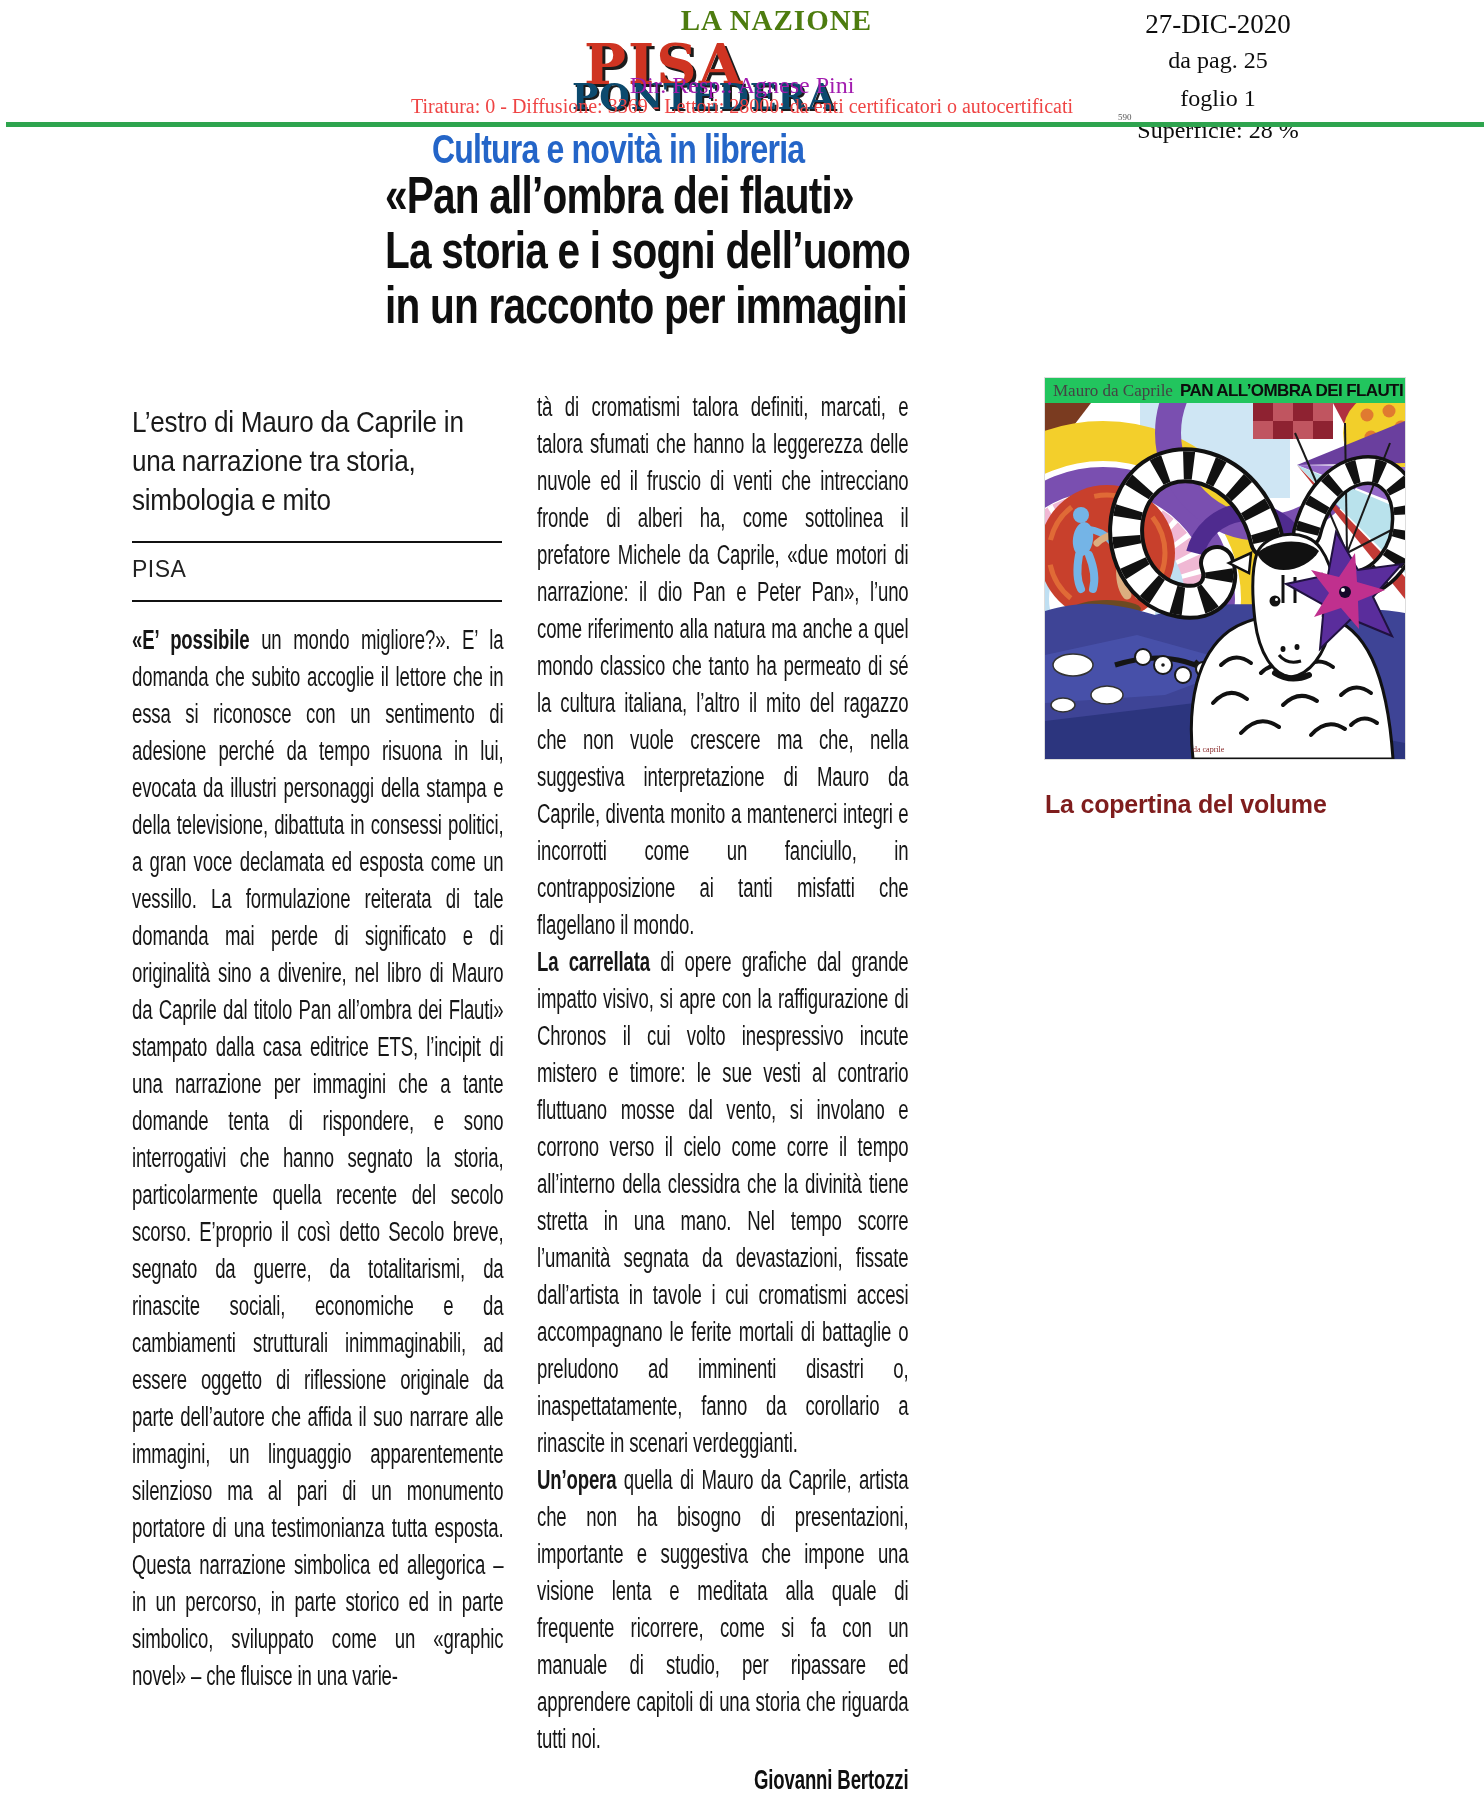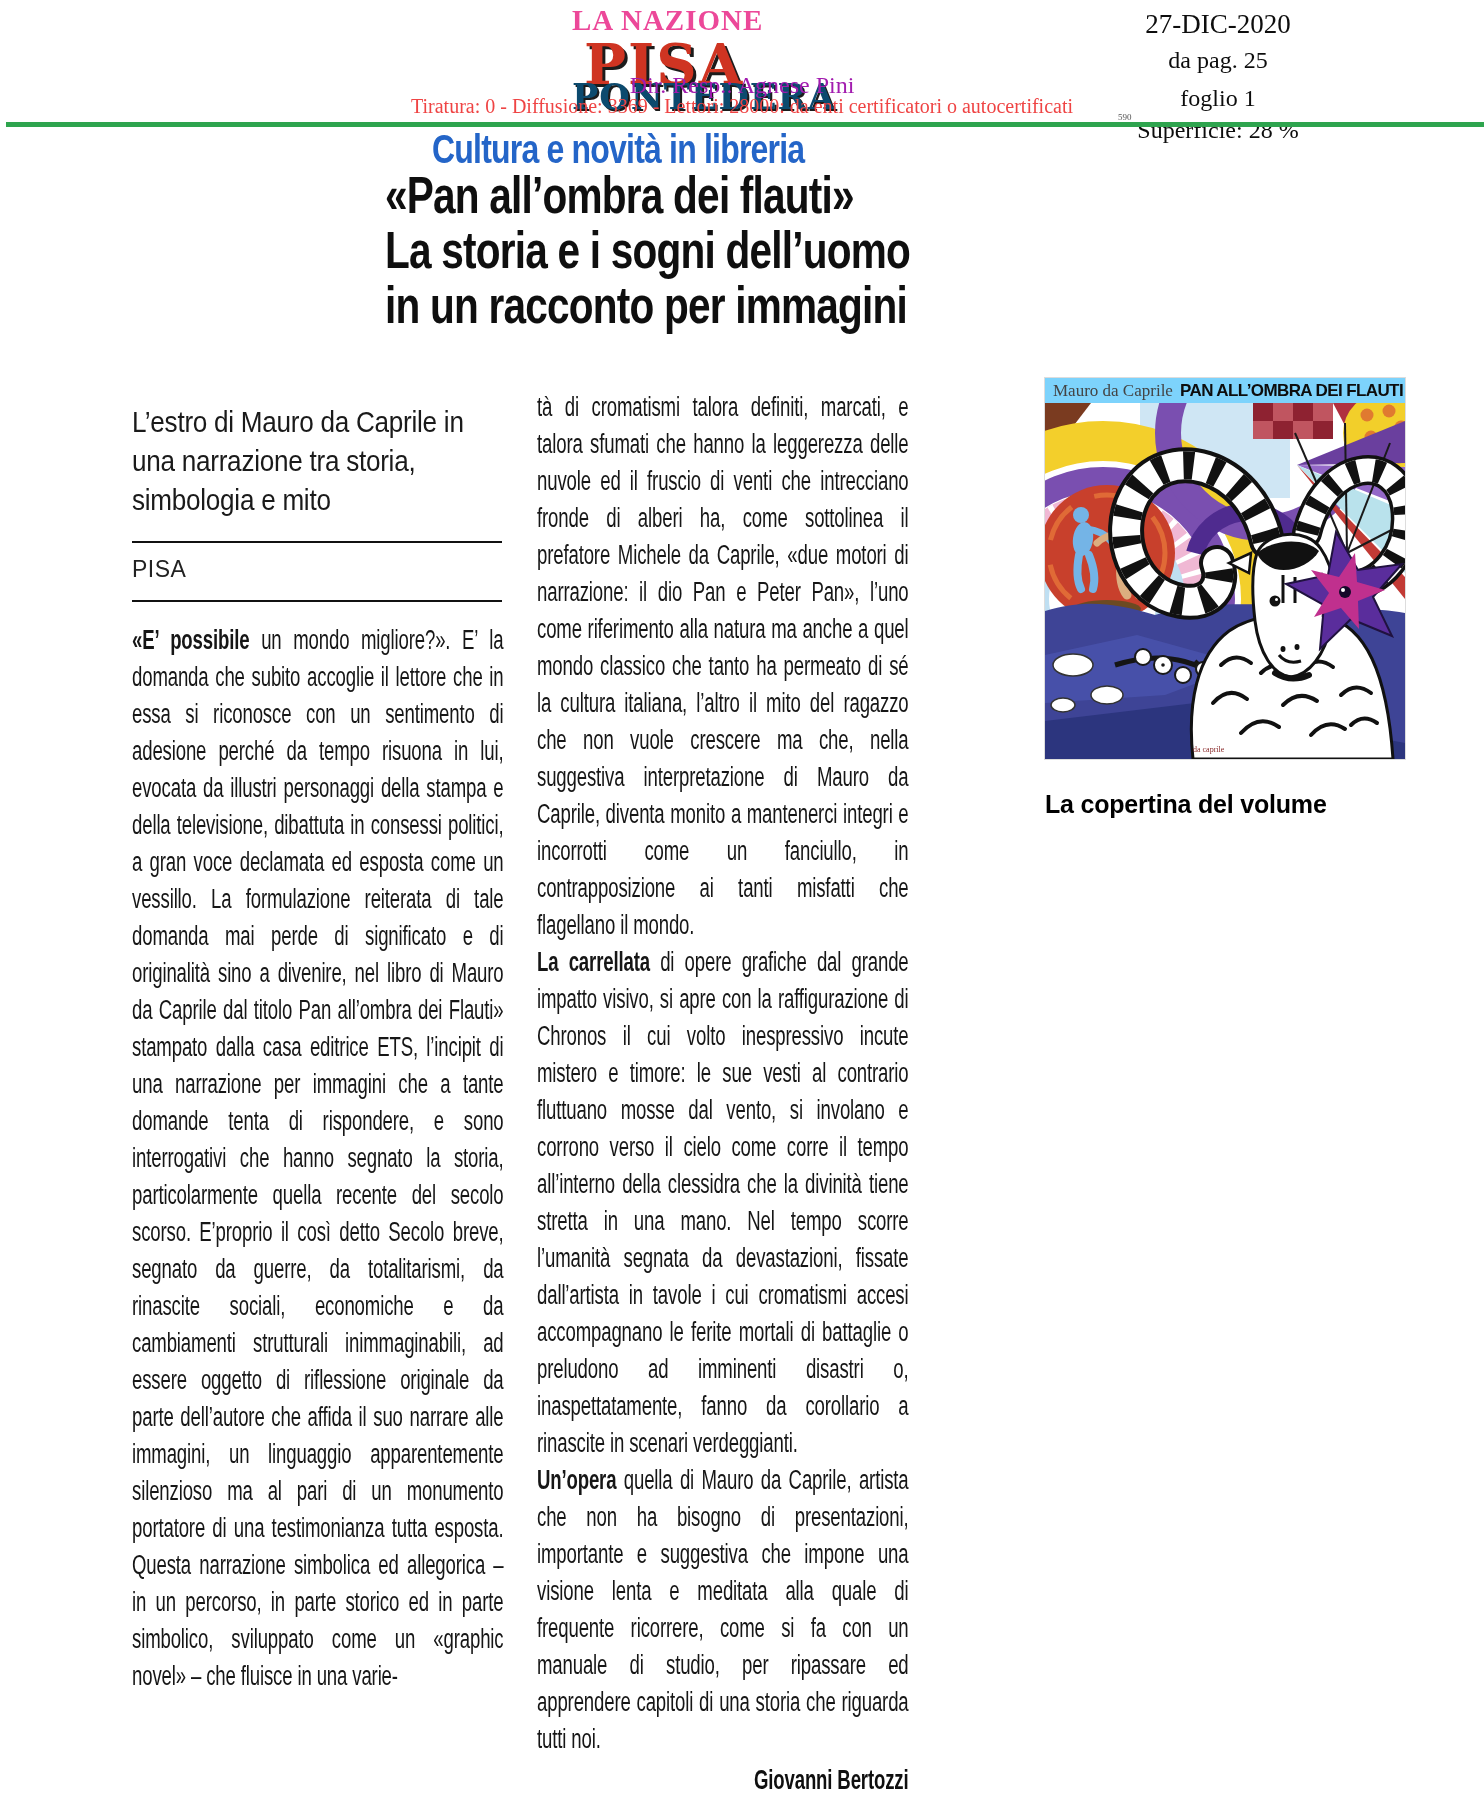--- a/index.html
+++ b/index.html
@@ -3,21 +3,21 @@
 <meta charset="utf-8">
 <style>
   html,body{margin:0;padding:0;background:#e9e9e9;}
   #page{position:relative;width:1484px;height:1803px;background:#ffffff;overflow:hidden;
         font-family:"Liberation Sans","DejaVu Sans",sans-serif;color:#161616;}
   .serif{font-family:"Liberation Serif","DejaVu Serif",serif;}
 
   
   #logo{position:absolute;left:572px;top:4px;width:300px;}
   #brand-top{font-family:"Liberation Serif","DejaVu Serif",serif;font-weight:700;font-size:29px;
-             color:#ec4899;text-align:left;letter-spacing:1px;}
+             color:#4d7c0f;text-align:right;letter-spacing:1px;}
   #brand-pisa{font-family:"DejaVu Serif","Liberation Serif",serif;font-weight:900;font-size:56px;line-height:.9;
               color:#cf3422;margin:2px 0 0 12px;letter-spacing:2px;text-shadow:3px 3px 0 #1c1c1c;}
   #brand-pontedera{font-family:"DejaVu Serif","Liberation Serif",serif;font-weight:900;font-size:35px;line-height:1;
               color:#0c4a6e;text-align:left;margin-top:-10px;letter-spacing:1px;text-shadow:2px 2px 0 #1c1c1c;}
   #director{position:absolute;left:442px;top:72px;width:600px;text-align:center;font-size:24px;color:#a21caf;}
   #rightinfo{position:absolute;left:1128px;top:8px;width:180px;text-align:center;color:#0d0d0d;}
   #rightinfo .d1{font-size:27px;line-height:32px;}
   #rightinfo .d2{font-size:24px;line-height:28px;margin-top:6px;}
   #rightinfo .d3{font-size:24px;line-height:28px;margin-top:10px;}
   #rightinfo .d4{font-size:24px;line-height:28px;margin-top:4px;}
@@ -42,25 +42,25 @@
   .bodycol{position:absolute;width:540px;font-size:27px;line-height:37px;text-align:justify;color:#161616;
            letter-spacing:-.2px;transform:scaleX(.688);transform-origin:left top;hyphens:auto;}
   #col1{left:132px;top:622px;}
   #col2{left:537px;top:389px;}
   .bodycol p{margin:0;}
   .bodycol b{font-weight:700;}
   #byline{font-weight:700;font-size:27px;text-align:right;margin-top:4px;color:#0f0f0f;}
 
   
   #figure{position:absolute;left:1045px;top:378px;width:360px;box-shadow:0 0 0 1px #ddd;background:#fff;}
-  #coverband{height:25px;display:flex;align-items:center;background:#7dd3fc;}
+  #coverband{height:25px;display:flex;align-items:center;background:#22c55e;}
   #cover-author{font-family:"Liberation Serif","DejaVu Serif",serif;font-size:17px;color:#444;margin-left:8px;}
   #cover-title{font-weight:700;font-size:17px;letter-spacing:-.6px;color:#0d0d0d;margin-left:auto;margin-right:2px;}
   #coverart{display:block;}
-  #caption{position:absolute;left:1045px;top:790px;font-weight:700;font-size:25px;color:#000000;letter-spacing:-.2px;}
+  #caption{position:absolute;left:1045px;top:790px;font-weight:700;font-size:25px;color:#7f1d1d;letter-spacing:-.2px;}
 </style>
 </head>
 <body>
 
 <div id="page">
 
   <div id="logo">
     <div id="brand-top">LA NAZIONE</div>
     <div id="brand-pisa">PISA</div>
     <div id="brand-pontedera">PONTEDERA</div>

